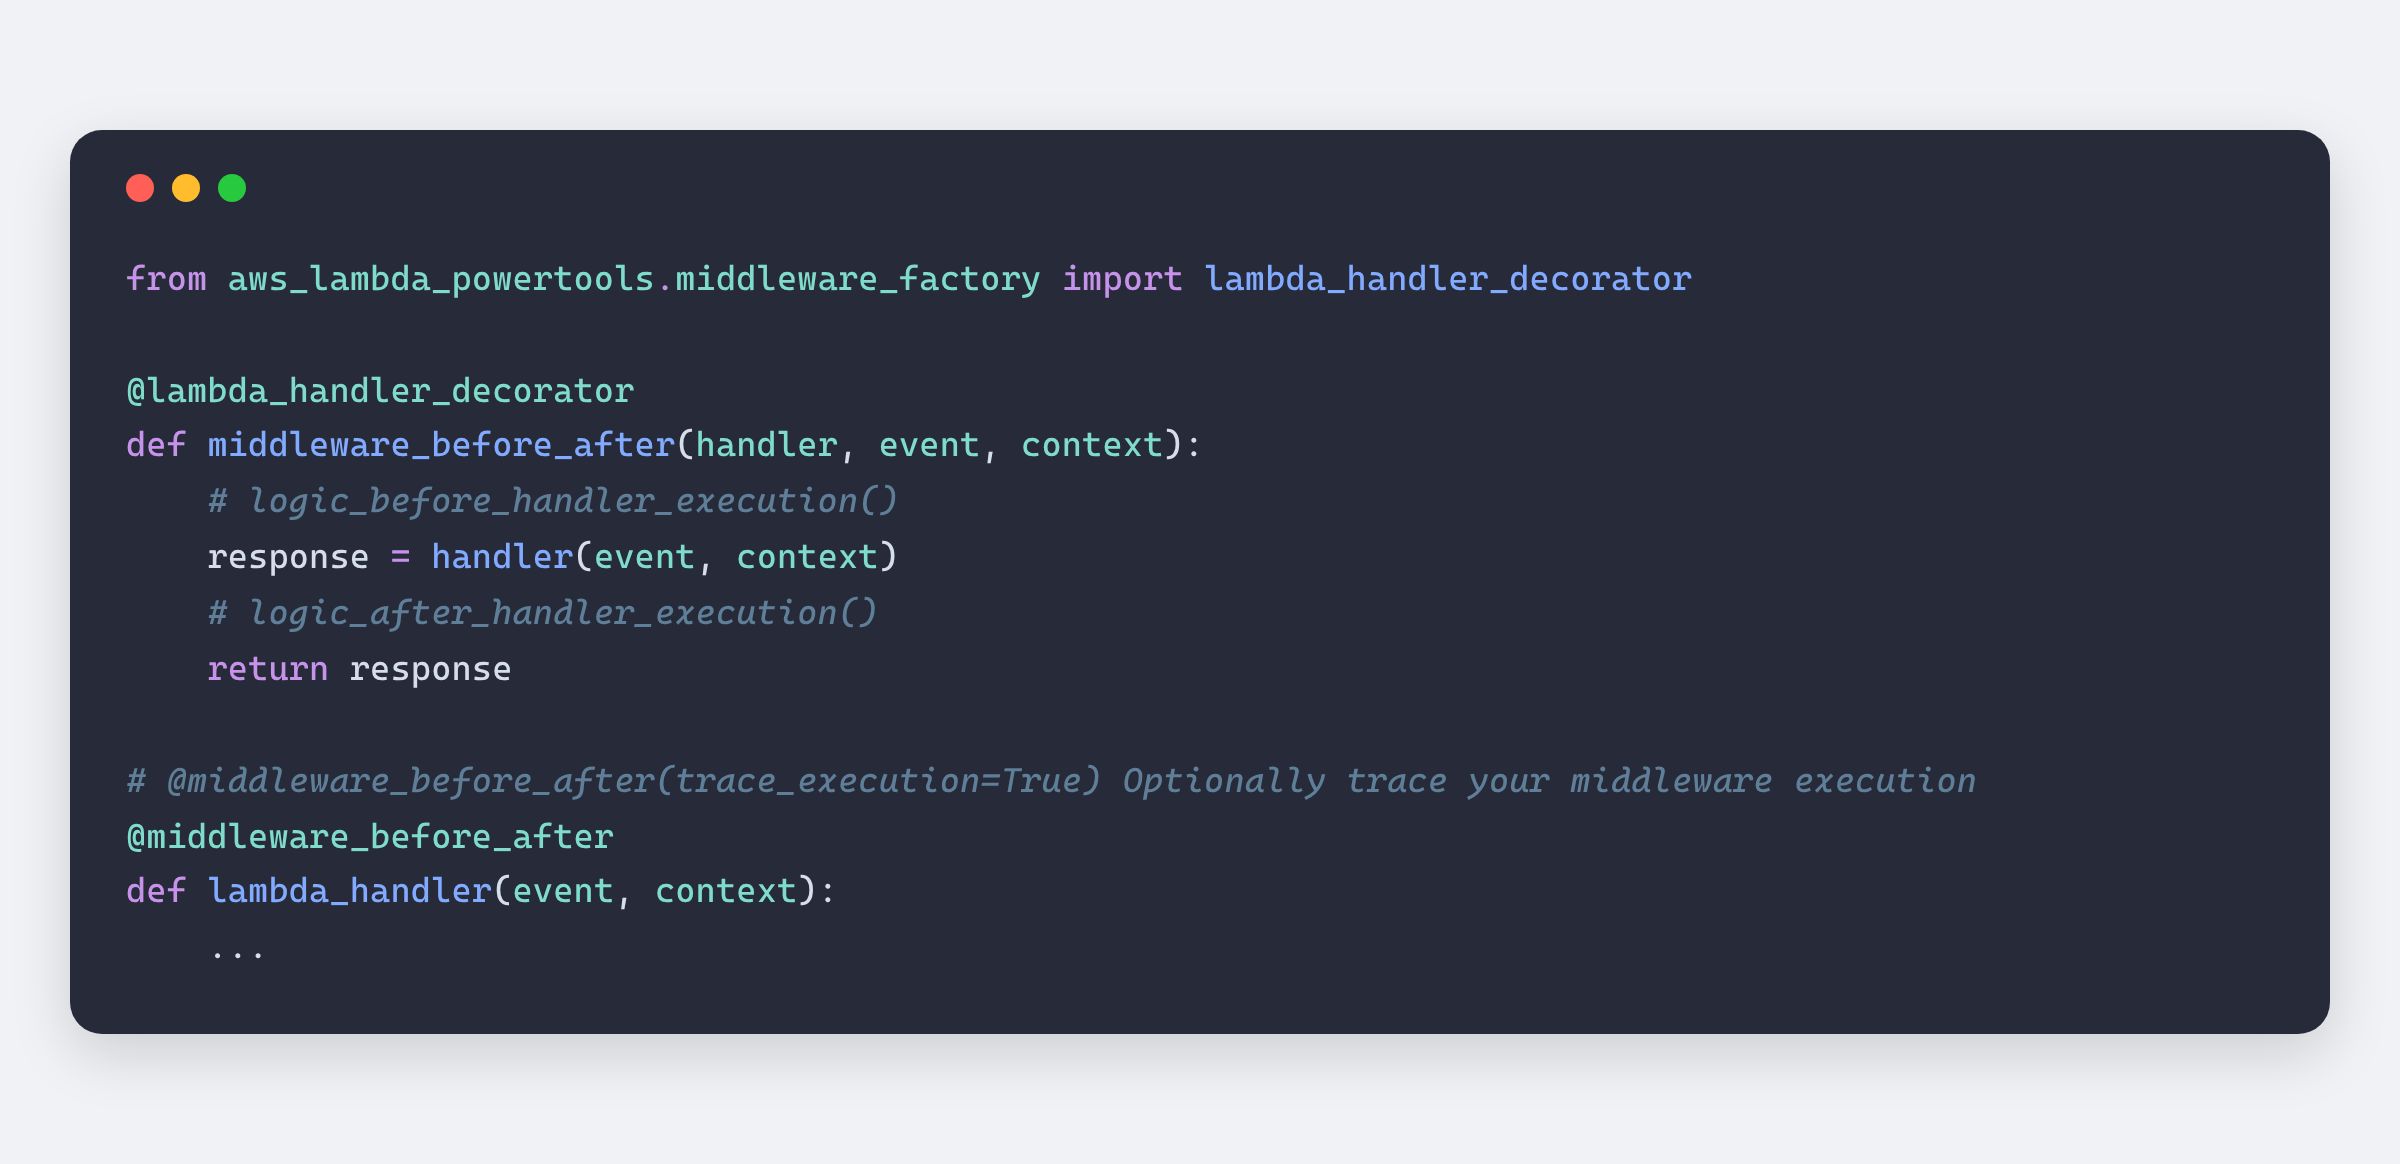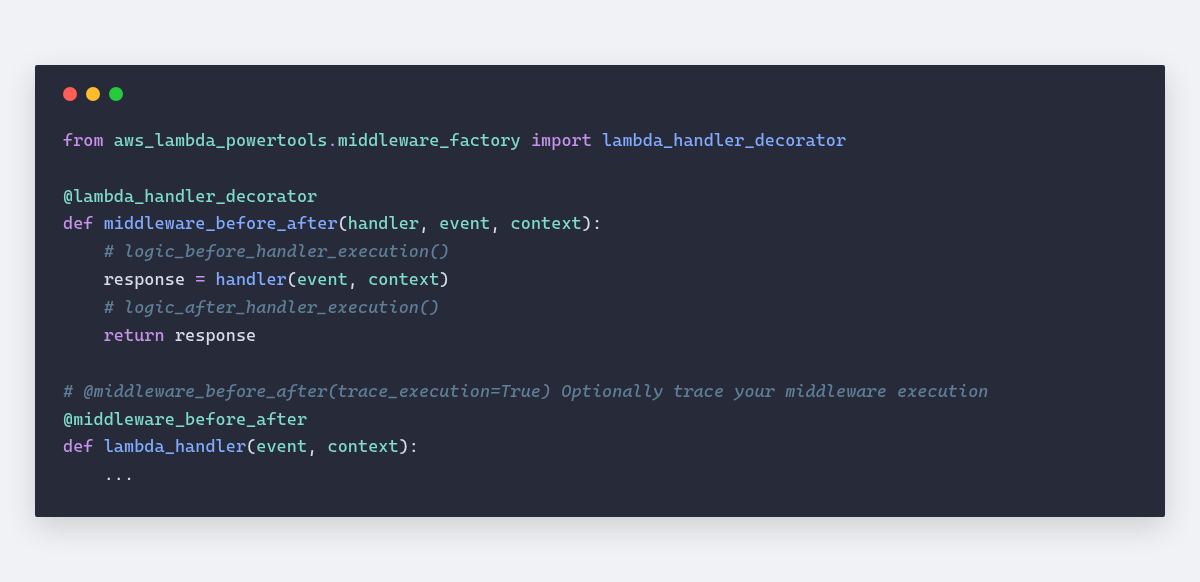--- a/index.html
+++ b/index.html
@@ -8,21 +8,21 @@
     width: 1200px;
     height: 582px;
     display: flex;
     align-items: center;
     justify-content: center;
     font-family: "SF Mono", "Monaco", "Cascadia Code", "Roboto Mono", Consolas, monospace;
   }
   .window {
     width: 1130px;
     background: #262a39;
-    border-radius: 2px;
+    border-radius: 16px;
     padding: 22px 28px 28px 28px;
     box-shadow: 0 10px 30px rgba(0,0,0,0.15);
   }
   .traffic-lights {
     display: flex;
     gap: 9px;
     margin-bottom: 26px;
   }
   .dot {
     width: 14px;

